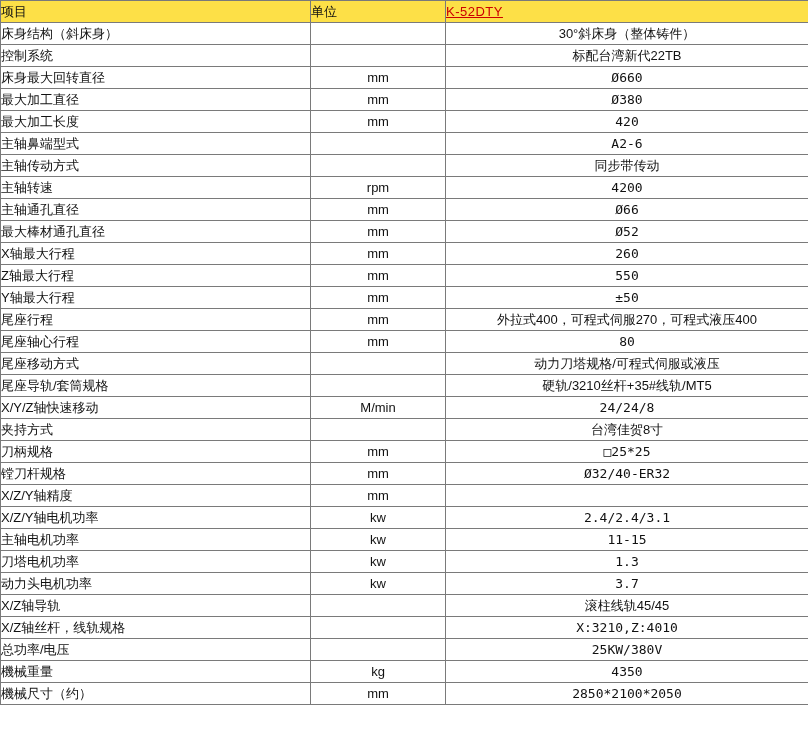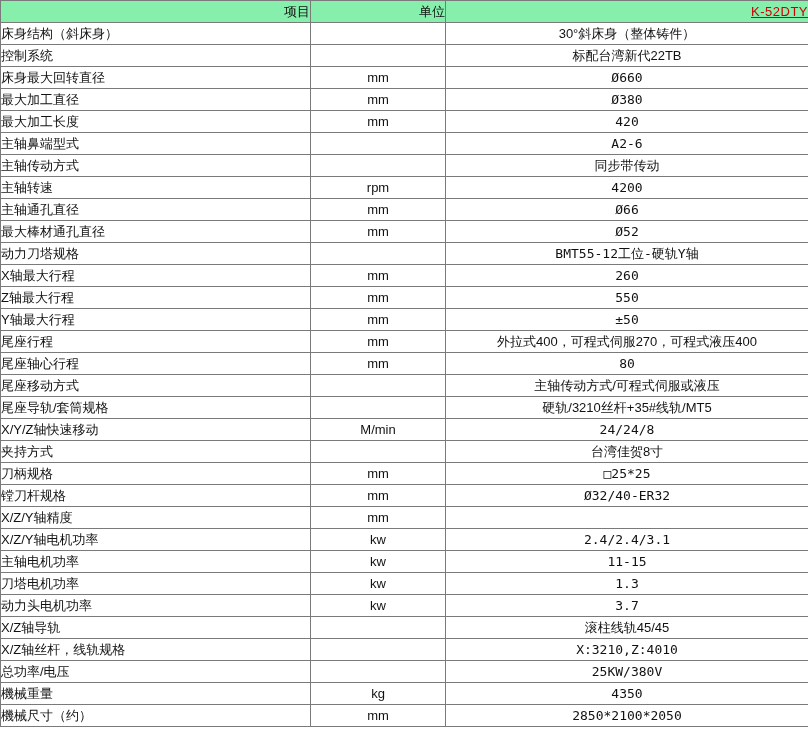--- a/index.html
+++ b/index.html
@@ -32,22 +32,22 @@
     font-size: 13px;
     font-weight: normal;
     line-height: 20px;
     vertical-align: middle;
     box-sizing: border-box;
   }
   .hdr-row th {
     height: 45px;
     font-size: 19px;
     font-weight: bold;
-    text-align: right;
-    background: #86efac;
+    text-align: left;
+    background: #fde047;
   }
   .hdr-item { text-align: left; padding-left: 8px; }
   .hdr-model { color: #cc0000; font-size: 20px; letter-spacing: 0.5px; text-decoration: underline; }
 
   td.label {
     text-align: left;
     padding-left: 4px;
     white-space: nowrap;
     overflow: hidden;
   }
@@ -129,25 +129,20 @@
         <td class="label">主轴通孔直径</td>
         <td class="unit">mm</td>
         <td class="value">Ø66</td>
       </tr>
       <tr>
         <td class="label">最大棒材通孔直径</td>
         <td class="unit">mm</td>
         <td class="value">Ø52</td>
       </tr>
       <tr>
-        <td class="label">动力刀塔规格</td>
-        <td class="unit"></td>
-        <td class="value">BMT55-12工位-硬轨Y轴</td>
-      </tr>
-      <tr>
         <td class="label">X轴最大行程</td>
         <td class="unit">mm</td>
         <td class="value">260</td>
       </tr>
       <tr>
         <td class="label">Z轴最大行程</td>
         <td class="unit">mm</td>
         <td class="value">550</td>
       </tr>
       <tr>
@@ -161,21 +156,21 @@
         <td class="value cjk">外拉式400，可程式伺服270，可程式液压400</td>
       </tr>
       <tr>
         <td class="label">尾座轴心行程</td>
         <td class="unit">mm</td>
         <td class="value">80</td>
       </tr>
       <tr>
         <td class="label">尾座移动方式</td>
         <td class="unit"></td>
-        <td class="value cjk">主轴传动方式/可程式伺服或液压</td>
+        <td class="value cjk">动力刀塔规格/可程式伺服或液压</td>
       </tr>
       <tr>
         <td class="label">尾座导轨/套筒规格</td>
         <td class="unit"></td>
         <td class="value cjk">硬轨/3210丝杆+35#线轨/MT5</td>
       </tr>
       <tr>
         <td class="label">X/Y/Z轴快速移动</td>
         <td class="unit">M/min</td>
         <td class="value">24/24/8</td>

